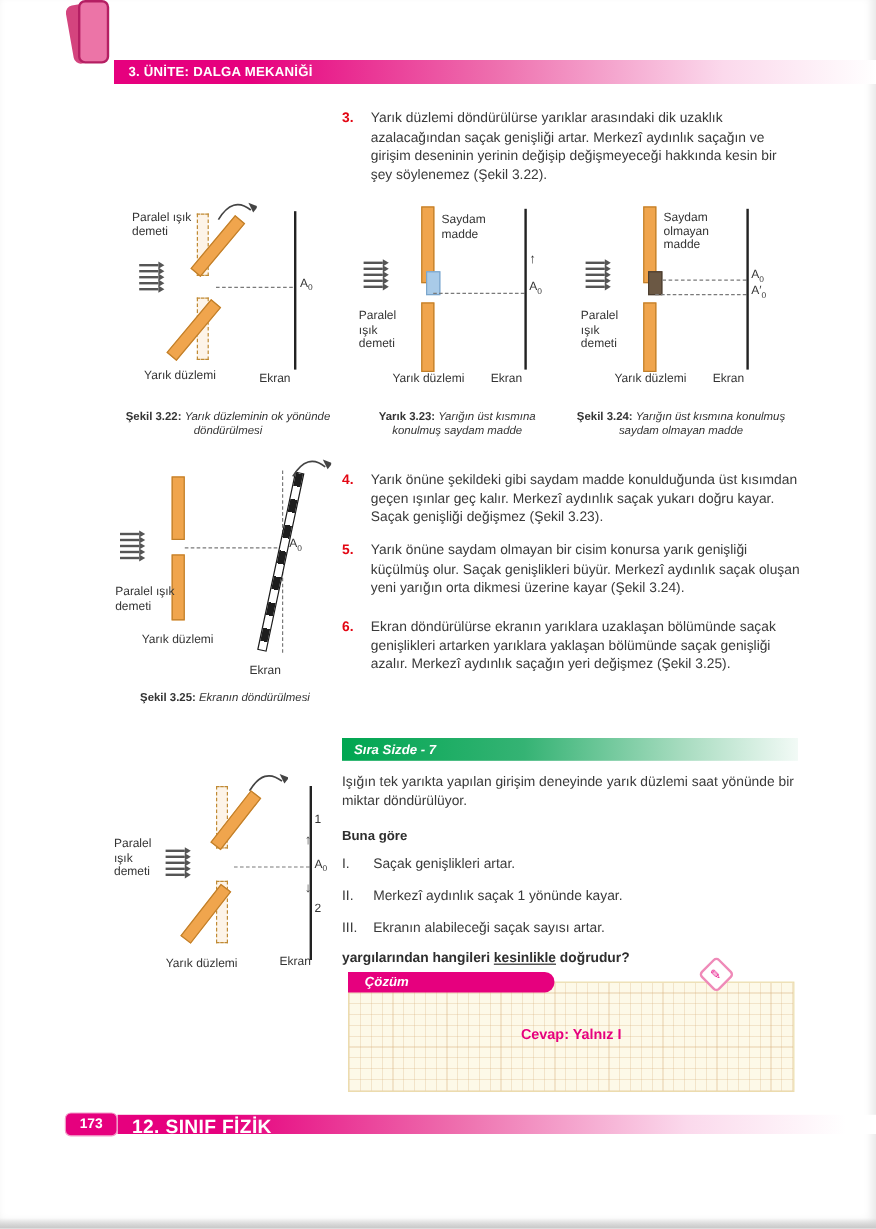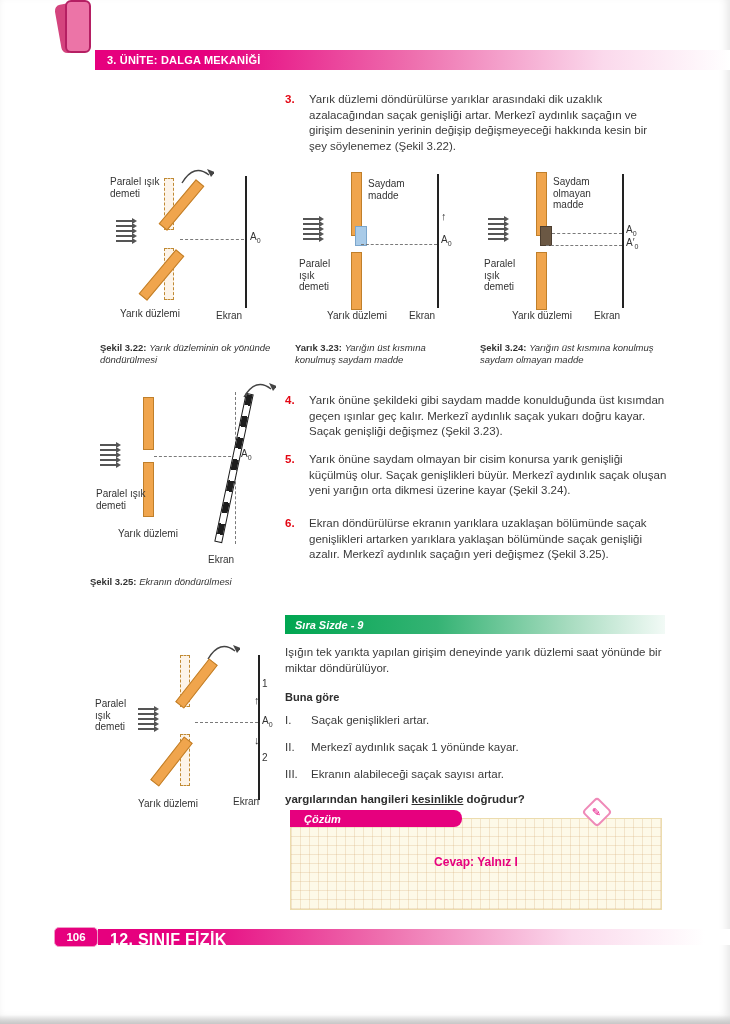--- a/index.html
+++ b/index.html
@@ -39,21 +39,21 @@
   .fig { position:absolute; }
   .bar-orange { position:absolute; width:11px; background:#f0a54d; border:1px solid #c07f2a; }
   .bar-dashed { position:absolute; width:10px; border:1px dashed #c08a34; background:rgba(240,165,77,.12); }
   .screen-line { position:absolute; width:0; border-left:2px solid #222; }
   .dash-h { position:absolute; height:0; border-top:1px dashed #7a7a7a; }
   .dash-v { position:absolute; width:0; border-left:1px dashed #7a7a7a; }
   .lbl { position:absolute; font-size:10px; color:#333; line-height:11.5px; }
   .lbl.center { text-align:center; }
   .lbl sub { font-size:7px; }
   .glyph-arrow { position:absolute; font-size:11px; color:#333; }
-  .caption { position:absolute; font-size:9.5px; color:#333; line-height:12px; }
+  .caption { position:absolute; font-size:9.5px; color:#333; text-align:center; line-height:12px; }
   .caption b { font-weight:bold; }
   .caption i { font-style:italic; }
   .arrows { position:absolute; display:flex; flex-direction:column; gap:3px; }
   .arrow { position:relative; width:16px; height:2px; background:#555; }
   .arrow::after { content:""; position:absolute; right:-5px; top:-2.5px; width:0; height:0;
       border-left:5px solid #555; border-top:3.5px solid transparent; border-bottom:3.5px solid transparent; }
   .arc-svg { position:absolute; }
   .mat-blue { position:absolute; width:12px; height:20px; background:#a9cbe8; border:1px solid #7ba6cc; }
   .mat-dark { position:absolute; width:12px; height:20px; background:#6b5844; border:1px solid #4c3e30; }
   .stripe-bar { position:absolute; width:8px; height:152px; border:1px solid #1a1a1a;
@@ -215,21 +215,21 @@
     <span class="lbl" style="left:151px;top:58px"><span>A</span><sub>0</sub></span>
     <div class="lbl" style="left:6px;top:98px;width:50px">Paralel ışık demeti</div>
     <div class="lbl center" style="left:28px;top:138px;width:60px">Yarık düzlemi</div>
     <div class="lbl" style="left:118px;top:164px">Ekran</div>
     <div class="caption" style="left:0;top:186px;width:195px">
       <b>Şekil 3.25:</b> <i>Ekranın döndürülmesi</i>
     </div>
   </div>
 
   <div class="sira-banner">
-    <span>Sıra Sizde - 9</span>
+    <span>Sıra Sizde - 7</span>
   </div>
   <div class="para" style="top:645px">Işığın tek yarıkta yapılan girişim deneyinde yarık düzlemi saat yönünde bir miktar döndürülüyor.</div>
   <div class="bold-line" style="top:691px">Buna göre</div>
 
   <div class="opt" style="top:714px">
     <span class="rn">I.</span><span>Saçak genişlikleri artar.</span>
   </div>
   <div class="opt" style="top:741px">
     <span class="rn">II.</span><span>Merkezî aydınlık saçak 1 yönünde kayar.</span>
   </div>
@@ -273,17 +273,17 @@
     <span>Çözüm</span>
   </div>
   <div class="diamond">
     <span>✎</span>
   </div>
   <div class="answer-box">
     <div class="answer-text">Cevap: Yalnız I</div>
   </div>
 
   <div class="footer-band"></div>
-  <div class="page-badge">106</div>
+  <div class="page-badge">173</div>
   <div class="footer-text">12. SINIF FİZİK</div>
 
   <div class="edge-bottom"></div>
 </div>
 
 </body></html>

